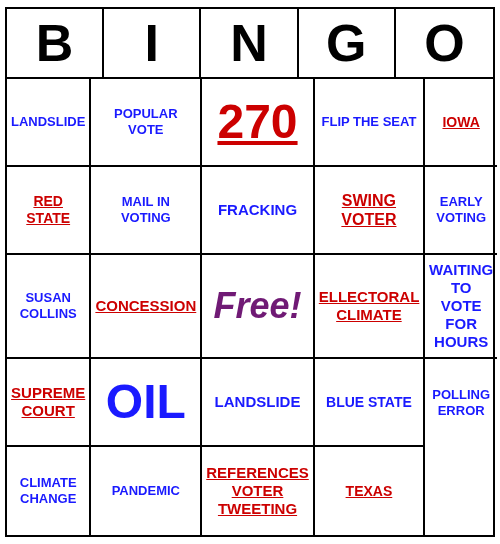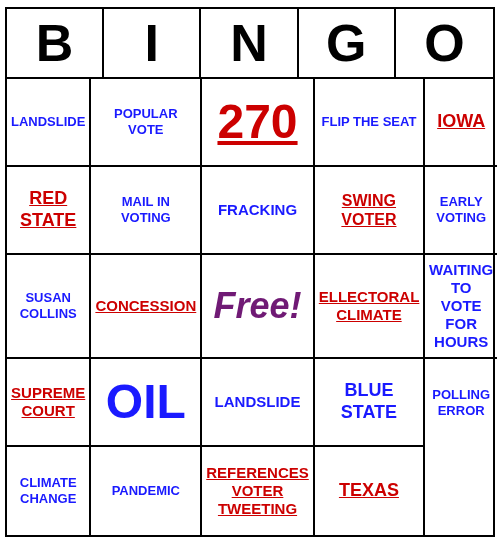--- a/index.html
+++ b/index.html
@@ -52,21 +52,21 @@
     .bingo-grid .bingo-cell:nth-last-child(-n+5) {
       border-bottom: none;
     }
     .cell-text {
       font-weight: bold;
       line-height: 1.2;
     }
     .size-small { font-size: 15px; }
     .size-medium { font-size: 13px; }
     .size-large { font-size: 16px; text-align: center; }
-    .size-xlarge { font-size: 18px; }
+    .size-xlarge { font-size: 14px; }
     .size-huge { font-size: 48px; }
     .color-blue { color: #1a1aff; }
     .color-red { color: #cc0000; text-decoration: underline; }
     .free-cell { font-size: 36px; color: #701a75; font-style: italic; }
   </style>
 </head>
 <body>
 
 <div class="bingo-card">
   <div class="bingo-header">

